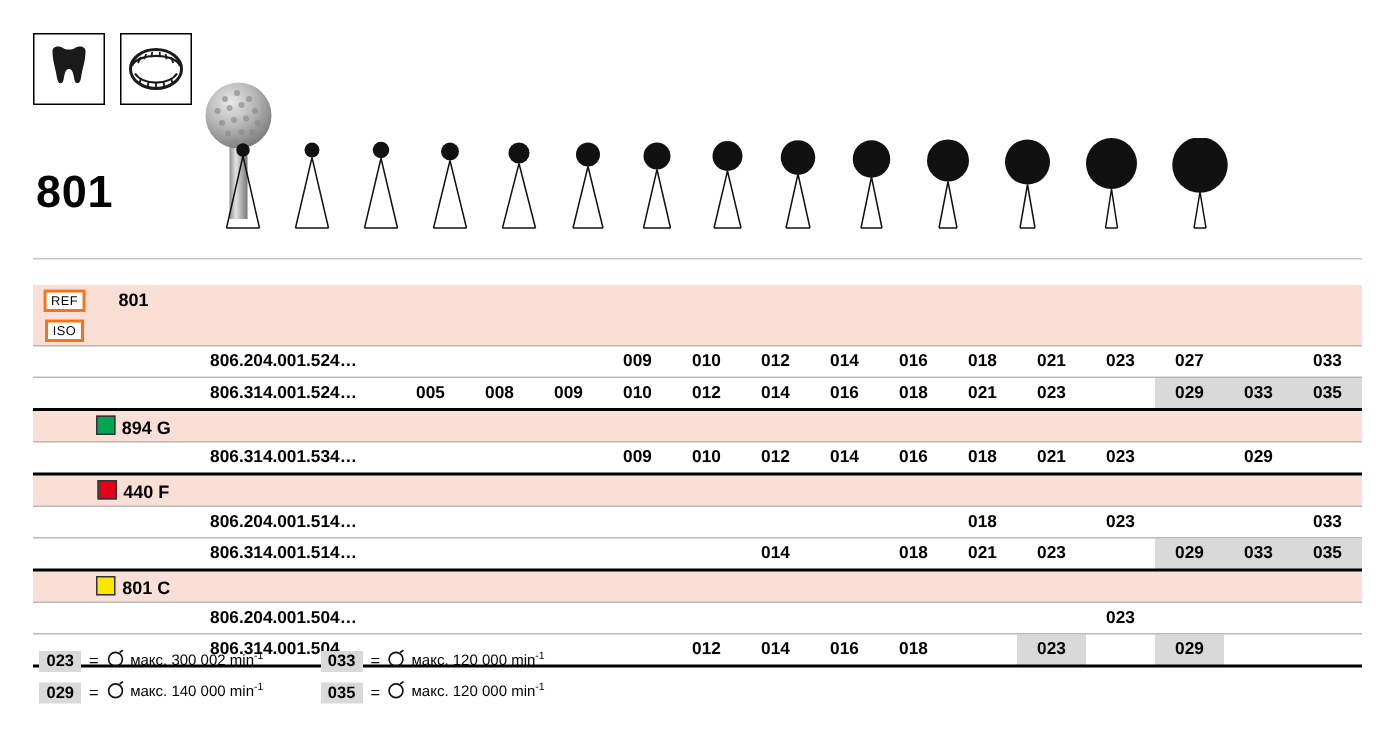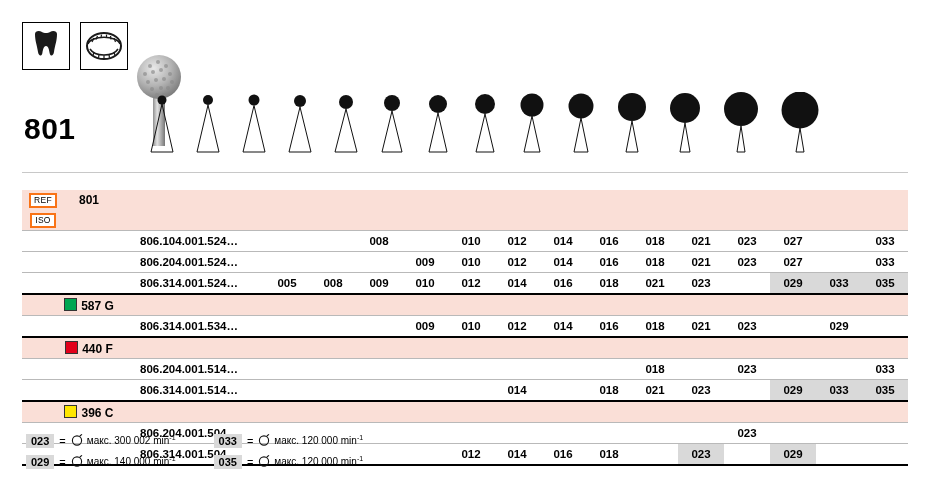--- a/index.html
+++ b/index.html
@@ -372,40 +372,20 @@
         <td colspan="14"></td>
       </tr>
 
       <tr class="row-iso underline-row">
         <td class="c-ref"><span class="ref-tag">ISO</span></td>
         <td class="c-name"></td>
         <td class="c-code"></td>
         <td colspan="14"></td>
       </tr>
 
-      <tr class="row-data underline-row">
-        <td class="c-ref"></td>
-        <td class="c-name"></td>
-        <td class="c-code">806.<b>104</b>.001.524…</td>
-        <td class="c-size"></td>
-        <td class="c-size"></td>
-        <td class="c-size">008</td>
-        <td class="c-size"></td>
-        <td class="c-size">010</td>
-        <td class="c-size">012</td>
-        <td class="c-size">014</td>
-        <td class="c-size">016</td>
-        <td class="c-size">018</td>
-        <td class="c-size">021</td>
-        <td class="c-size">023</td>
-        <td class="c-size">027</td>
-        <td class="c-size"></td>
-        <td class="c-size">033</td>
-        <td class="c-size"></td>
-      </tr>
 
       <tr class="row-data underline-row">
         <td class="c-ref"></td>
         <td class="c-name"></td>
         <td class="c-code">806.<b>204</b>.001.524…</td>
         <td class="c-size"></td>
         <td class="c-size"></td>
         <td class="c-size"></td>
         <td class="c-size">009</td>
         <td class="c-size">010</td>
@@ -437,21 +417,21 @@
         <td class="c-size">023</td>
         <td class="c-size"></td>
         <td class="c-size hl">029</td>
         <td class="c-size hl">033</td>
         <td class="c-size hl">035</td>
       </tr>
 
       <tr class="row-group underline-row">
         <td class="c-ref"></td>
         <td class="c-name">
-          <span class="swatch" style="background:#00a651"></span><span class="grp-label">587 G</span>
+          <span class="swatch" style="background:#00a651"></span><span class="grp-label">894 G</span>
         </td>
         <td class="c-code"></td>
         <td colspan="14"></td>
       </tr>
 
       <tr class="row-data thickline-row">
         <td class="c-ref"></td>
         <td class="c-name"></td>
         <td class="c-code">806.<b>314</b>.001.534…</td>
         <td class="c-size"></td>
@@ -517,21 +497,21 @@
         <td class="c-size">023</td>
         <td class="c-size"></td>
         <td class="c-size hl">029</td>
         <td class="c-size hl">033</td>
         <td class="c-size hl">035</td>
       </tr>
 
       <tr class="row-group underline-row">
         <td class="c-ref"></td>
         <td class="c-name">
-          <span class="swatch" style="background:#ffe600"></span><span class="grp-label">396 C</span>
+          <span class="swatch" style="background:#ffe600"></span><span class="grp-label">801 C</span>
         </td>
         <td class="c-code"></td>
         <td colspan="14"></td>
       </tr>
 
       <tr class="row-data underline-row">
         <td class="c-ref"></td>
         <td class="c-name"></td>
         <td class="c-code">806.<b>204</b>.001.504…</td>
         <td class="c-size"></td>

